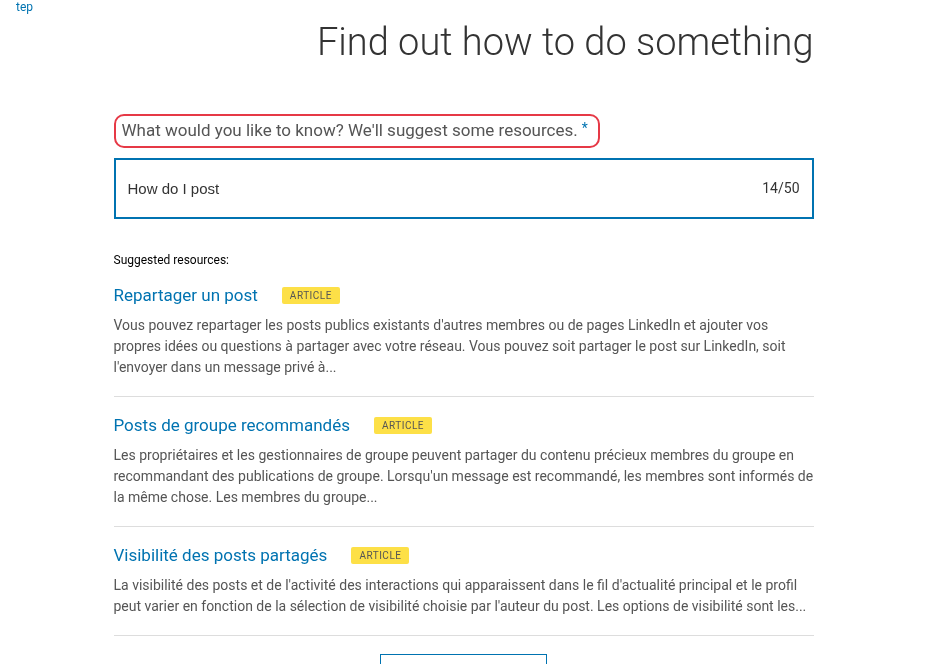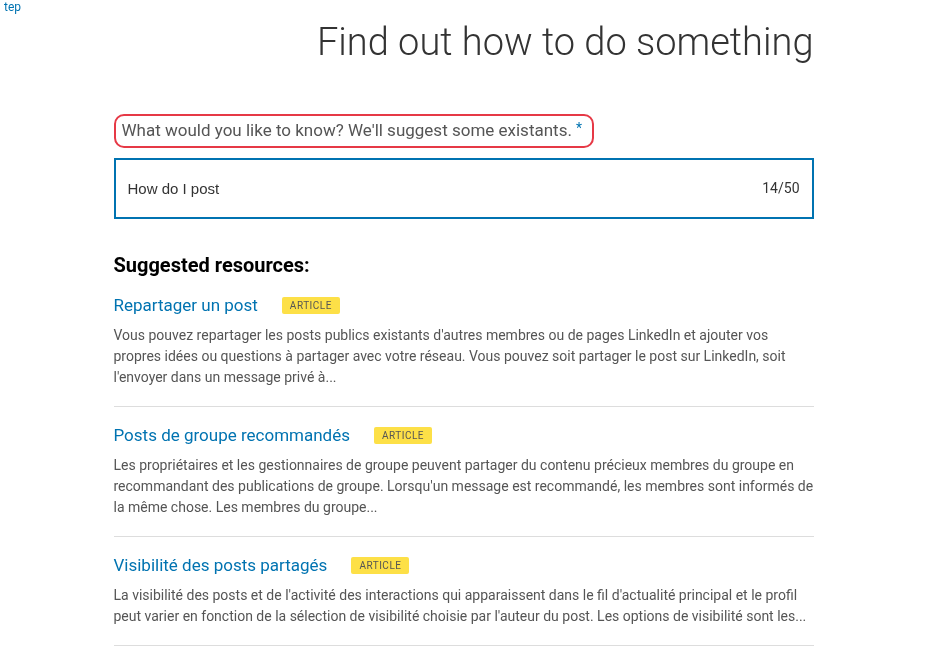--- a/index.html
+++ b/index.html
@@ -11,21 +11,21 @@
       font-family: -apple-system, BlinkMacSystemFont, 'Segoe UI', Roboto, Helvetica, Arial, sans-serif;
       background: #ffffff;
       color: #333;
       width: 927px;
       height: 664px;
       position: relative;
     }
     .top-link {
       position: absolute;
       top: 0;
-      left: 4px;
+      left: 16px;
       color: #0073b1;
       font-size: 12px;
       cursor: pointer;
     }
     .container {
       max-width: 760px;
       margin: 0 auto;
       padding: 0 30px;
     }
     .page-title {
@@ -64,22 +64,22 @@
       outline: none;
       font-size: 15px;
       color: #333;
     }
     .char-counter {
       font-size: 14px;
       color: #333;
       margin-left: 3px;
     }
     .suggested-heading {
-      font-size: 20px;
-      font-weight: 700;
+      font-size: 12px;
+      font-weight: 400;
       color: #000;
       margin-bottom: 18px;
     }
     .result-item {
       border-bottom: 1px solid #ddd;
       padding-bottom: 18px;
       margin-bottom: 18px;
     }
     .result-title-row {
       display: flex;
@@ -124,21 +124,21 @@
 </head>
 <body>
 
 <span class="top-link">tep</span>
 
 <div class="container">
 
   <h1 class="page-title">Find out how to do something</h1>
 
   <div class="question-label-wrapper">
-    <span class="question-label">What would you like to know? We'll suggest some existants.</span>
+    <span class="question-label">What would you like to know? We'll suggest some resources.</span>
     <span class="question-label-asterisk">*</span>
   </div>
 
   <div class="input-box">
     <input type="text" class="search-input" value="How do I post" style="">
     <span class="char-counter">14/50</span>
   </div>
 
   <div class="suggested-heading">Suggested resources:</div>
 

